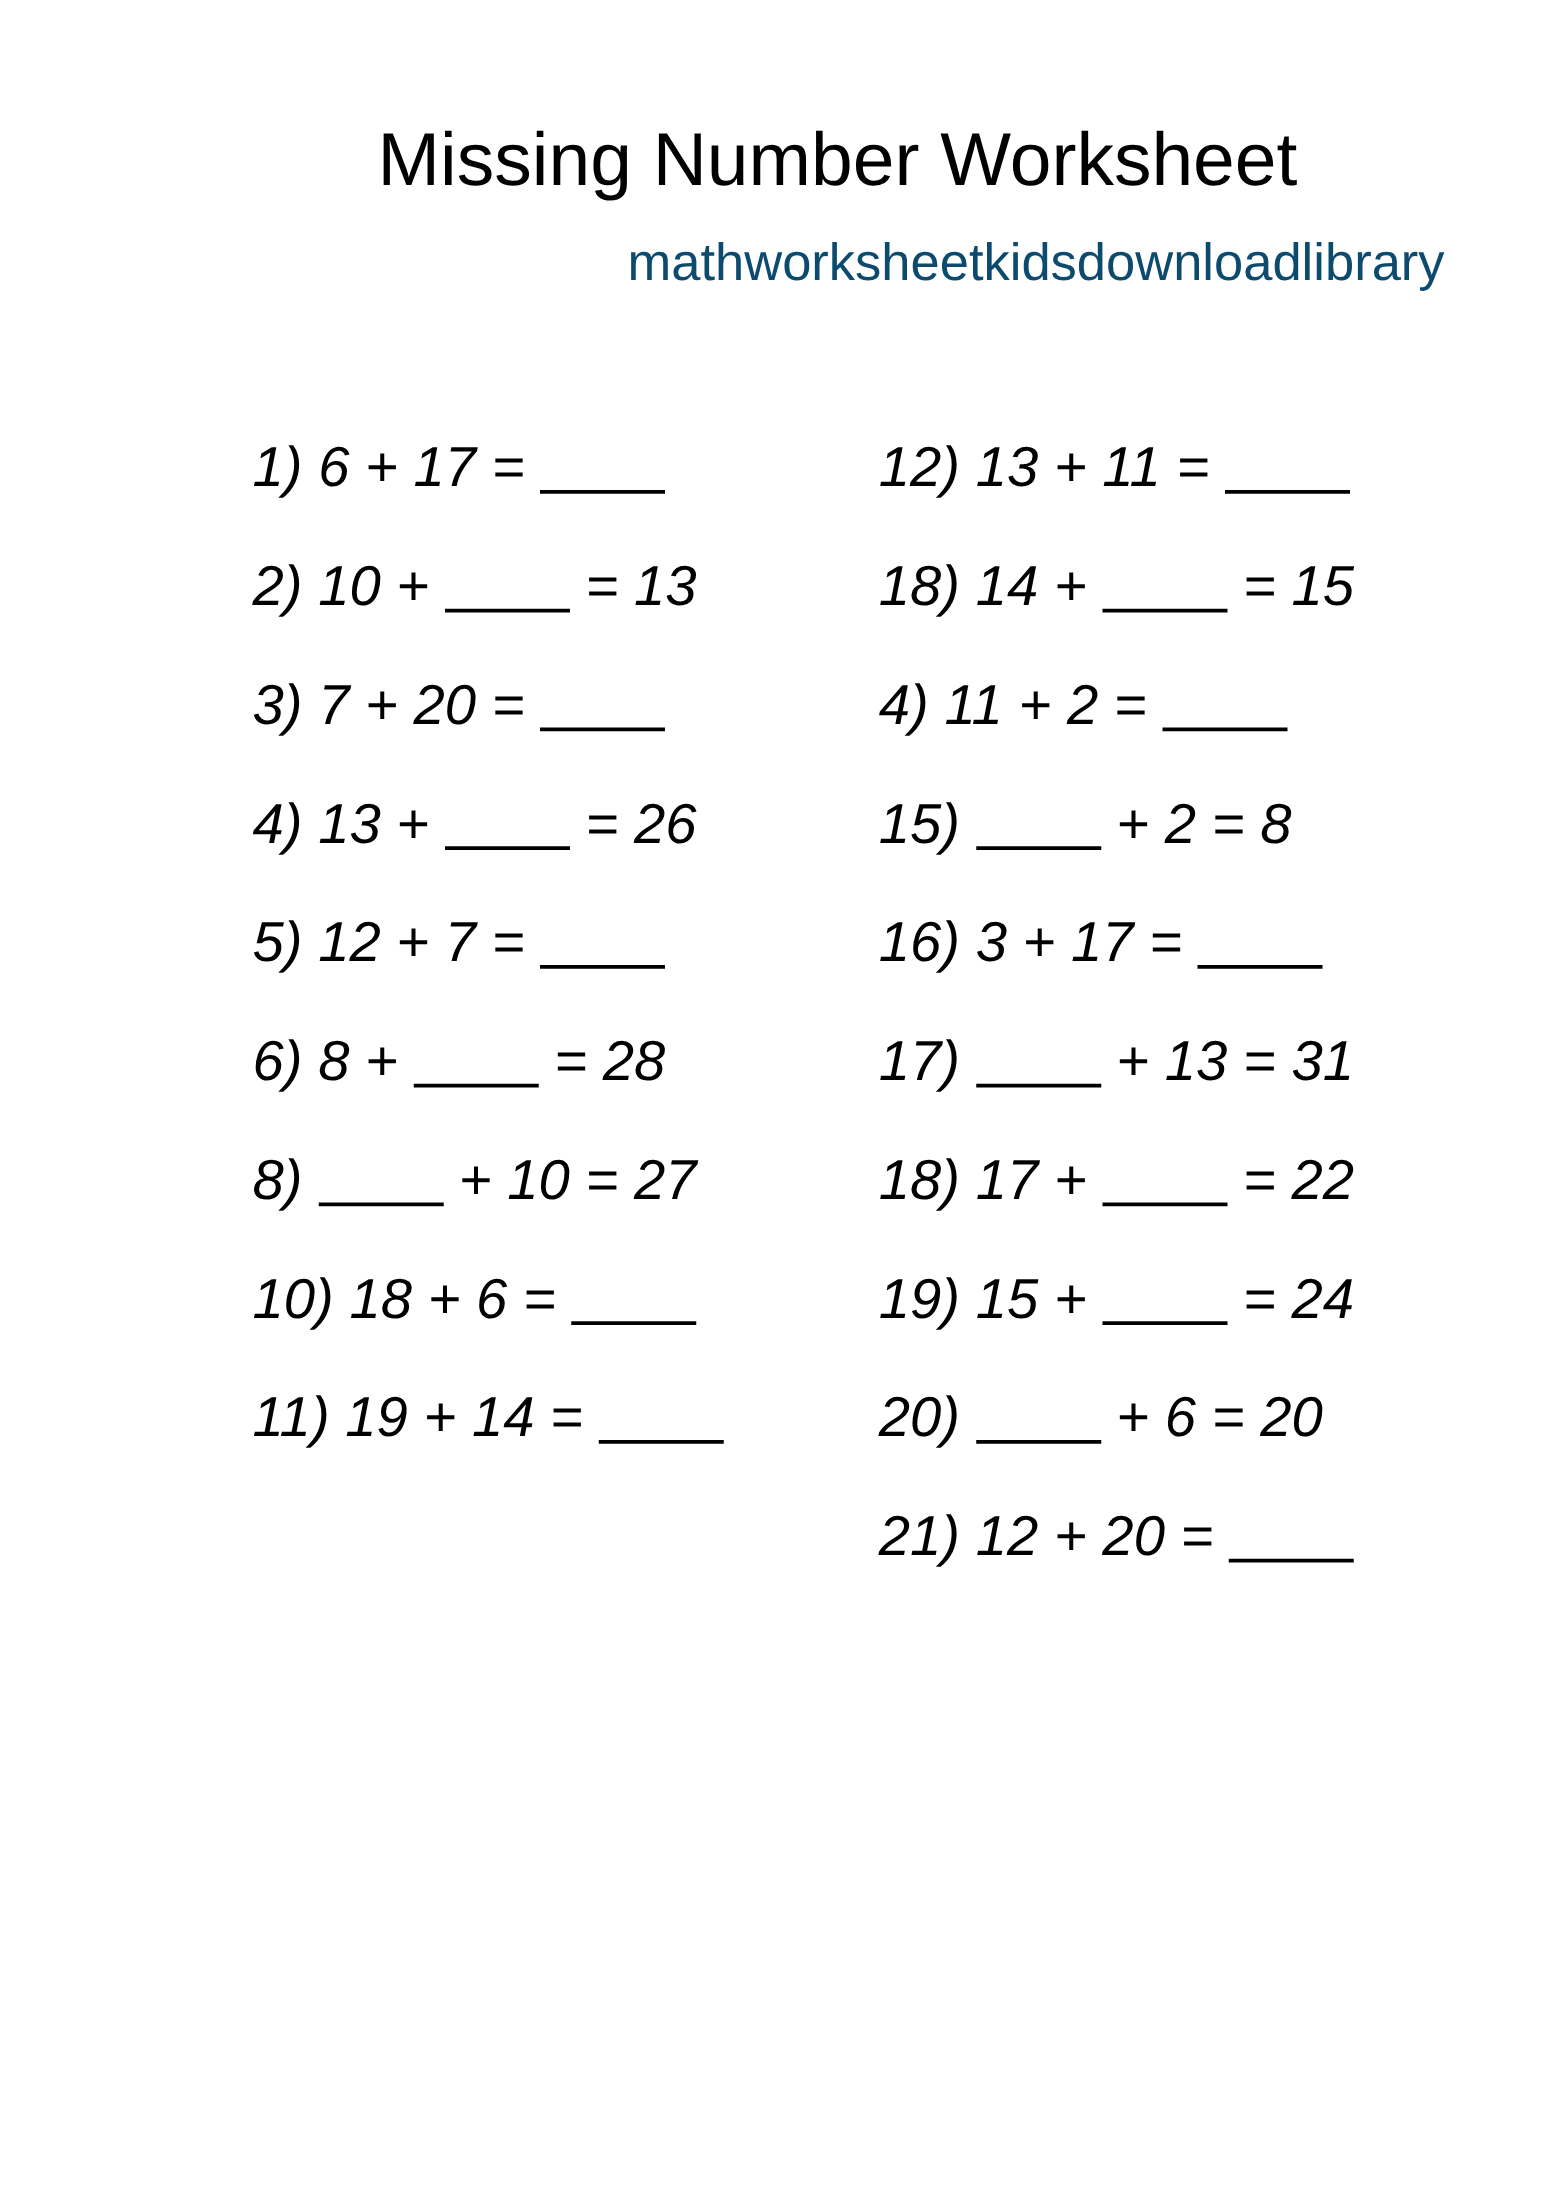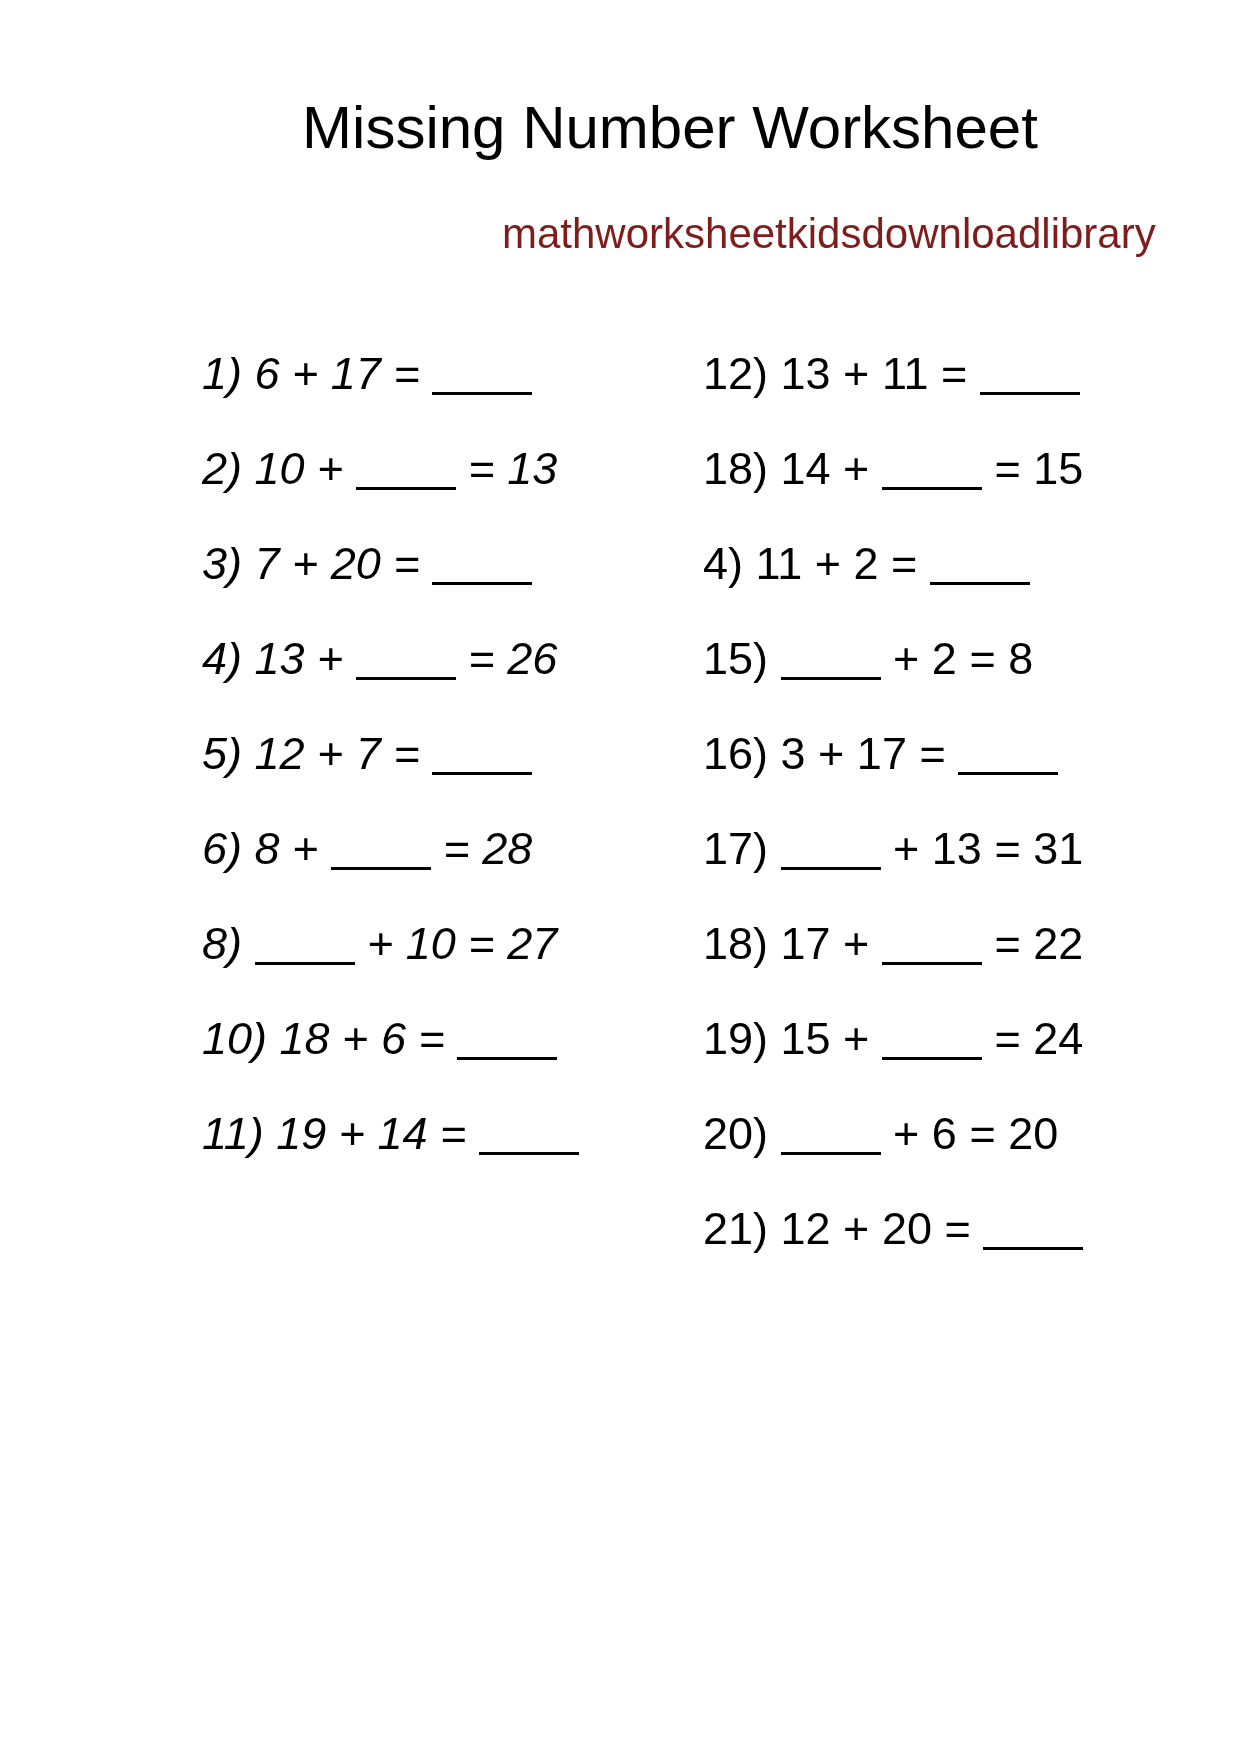--- a/index.html
+++ b/index.html
@@ -26,30 +26,29 @@
       font-weight: normal;
       margin: 0;
       letter-spacing: 0px;
     }
     .subtitle {
       position: absolute;
       left: 502px;
       top: 182px;
       font-size: 42px;
       line-height: 56px;
-      color: #7f1d1d;
+      color: #0c4a6e;
       white-space: nowrap;
-      margin-top: 24px;
     }
     .col {
       position: absolute;
       top: 346px;
     }
     .col-left { left: 202px; font-style: italic; }
-    .col-right { left: 703px; }
+    .col-right { left: 703px; font-style: italic; }
     .problem {
       height: 95px;
       font-size: 45px;
       line-height: 56px;
       white-space: pre;
     }
     .blank {
       display: inline-block;
       width: 100px;
       height: 40px;

